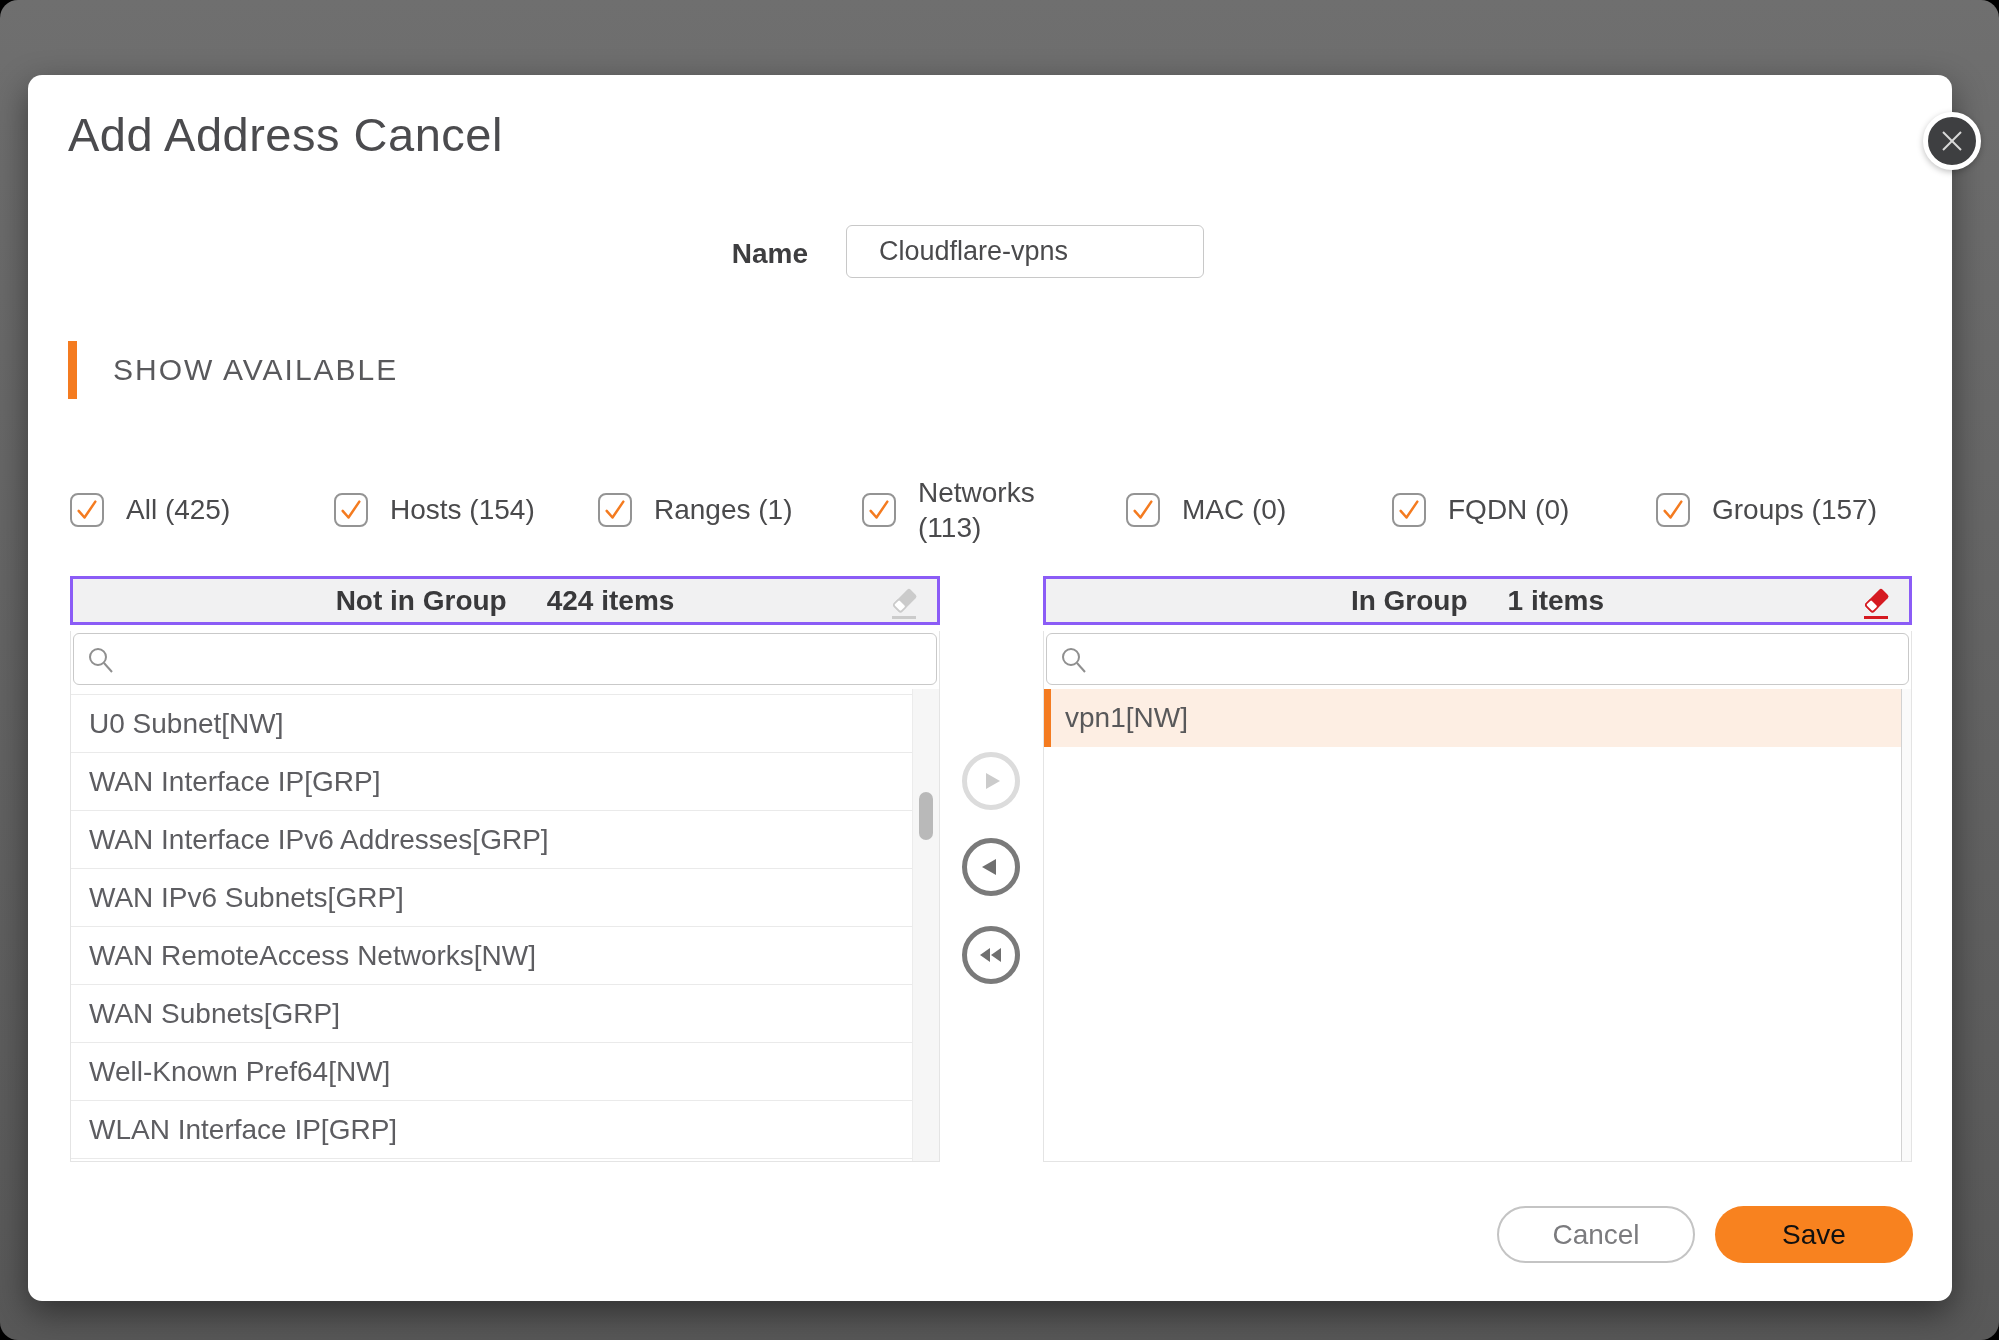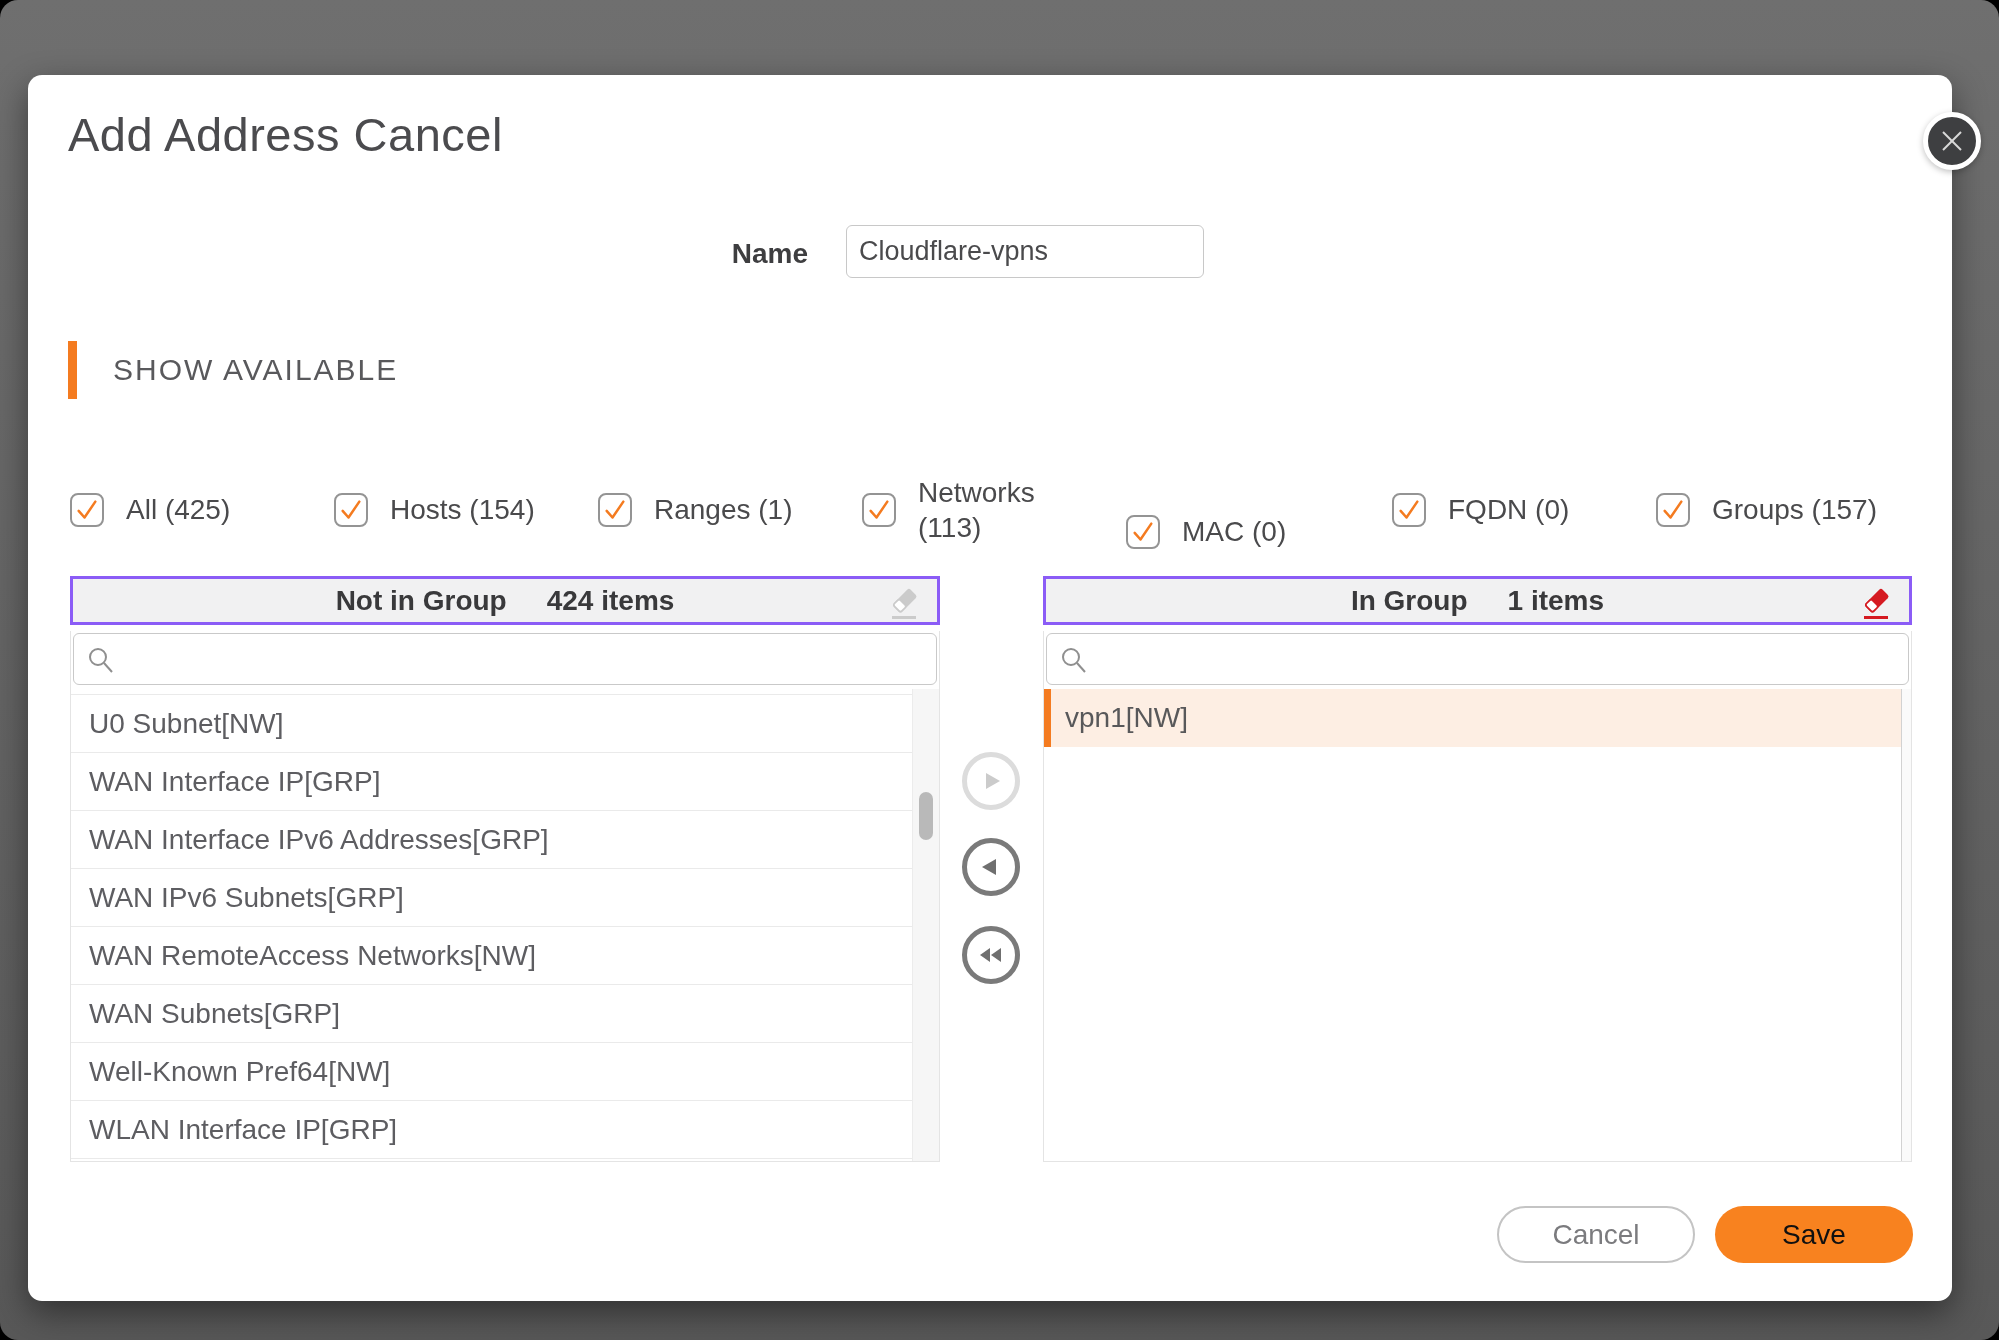--- a/index.html
+++ b/index.html
@@ -29,21 +29,21 @@
     display:flex; align-items:center; justify-content:center;
     box-shadow:0 2px 6px rgba(0,0,0,0.25); cursor:pointer;
   }
 
   .name-row-label {
     position:absolute; left:580px; top:163px; width:200px;
     text-align:right; font-size:28px; font-weight:700; color:#3e3e40;
   }
   .name-input {
     position:absolute; left:818px; top:150px; width:358px; height:53px;
-    border:1px solid #c8c8c8; border-radius:6px; padding:0 12px;
+    border:1px solid #c8c8c8; border-radius:6px; padding:0 32px;
     font-size:27px; color:#4a4a4c; font-family:"Liberation Sans", sans-serif;
     outline:none; background:#fff;
   }
 
   .section-head { position:absolute; left:40px; top:266px; height:58px; display:flex; align-items:center; }
   .section-bar { width:9px; height:58px; background:#F47B20; margin-right:36px; }
   .section-title { font-size:30px; color:#59595c; letter-spacing:2px; font-weight:400; }
 
   .filter-item { position:absolute; display:flex; align-items:center; gap:22px; }
   .checkbox {
@@ -167,21 +167,21 @@
       <div class="filter-label">Ranges (1)</div>
     </div>
     <div class="filter-item" style="left:834px; top:400px;">
       <div class="checkbox">
         <svg width="36" height="36" viewBox="0 0 36 36">
             <polyline points="8,19 15,27 28,8" fill="none" stroke="#F47B20" stroke-width="3" stroke-linecap="round" stroke-linejoin="round"></polyline>
           </svg>
       </div>
       <div class="filter-label wrap">Networks (113)</div>
     </div>
-    <div class="filter-item" style="left:1098px; top:440px;justify-content:space-between;">
+    <div class="filter-item" style="left:1098px; top:418px;justify-content:space-between;">
       <div class="checkbox">
         <svg width="36" height="36" viewBox="0 0 36 36">
             <polyline points="8,19 15,27 28,8" fill="none" stroke="#F47B20" stroke-width="3" stroke-linecap="round" stroke-linejoin="round"></polyline>
           </svg>
       </div>
       <div class="filter-label">MAC (0)</div>
     </div>
     <div class="filter-item" style="left:1364px; top:418px;">
       <div class="checkbox">
         <svg width="36" height="36" viewBox="0 0 36 36">

